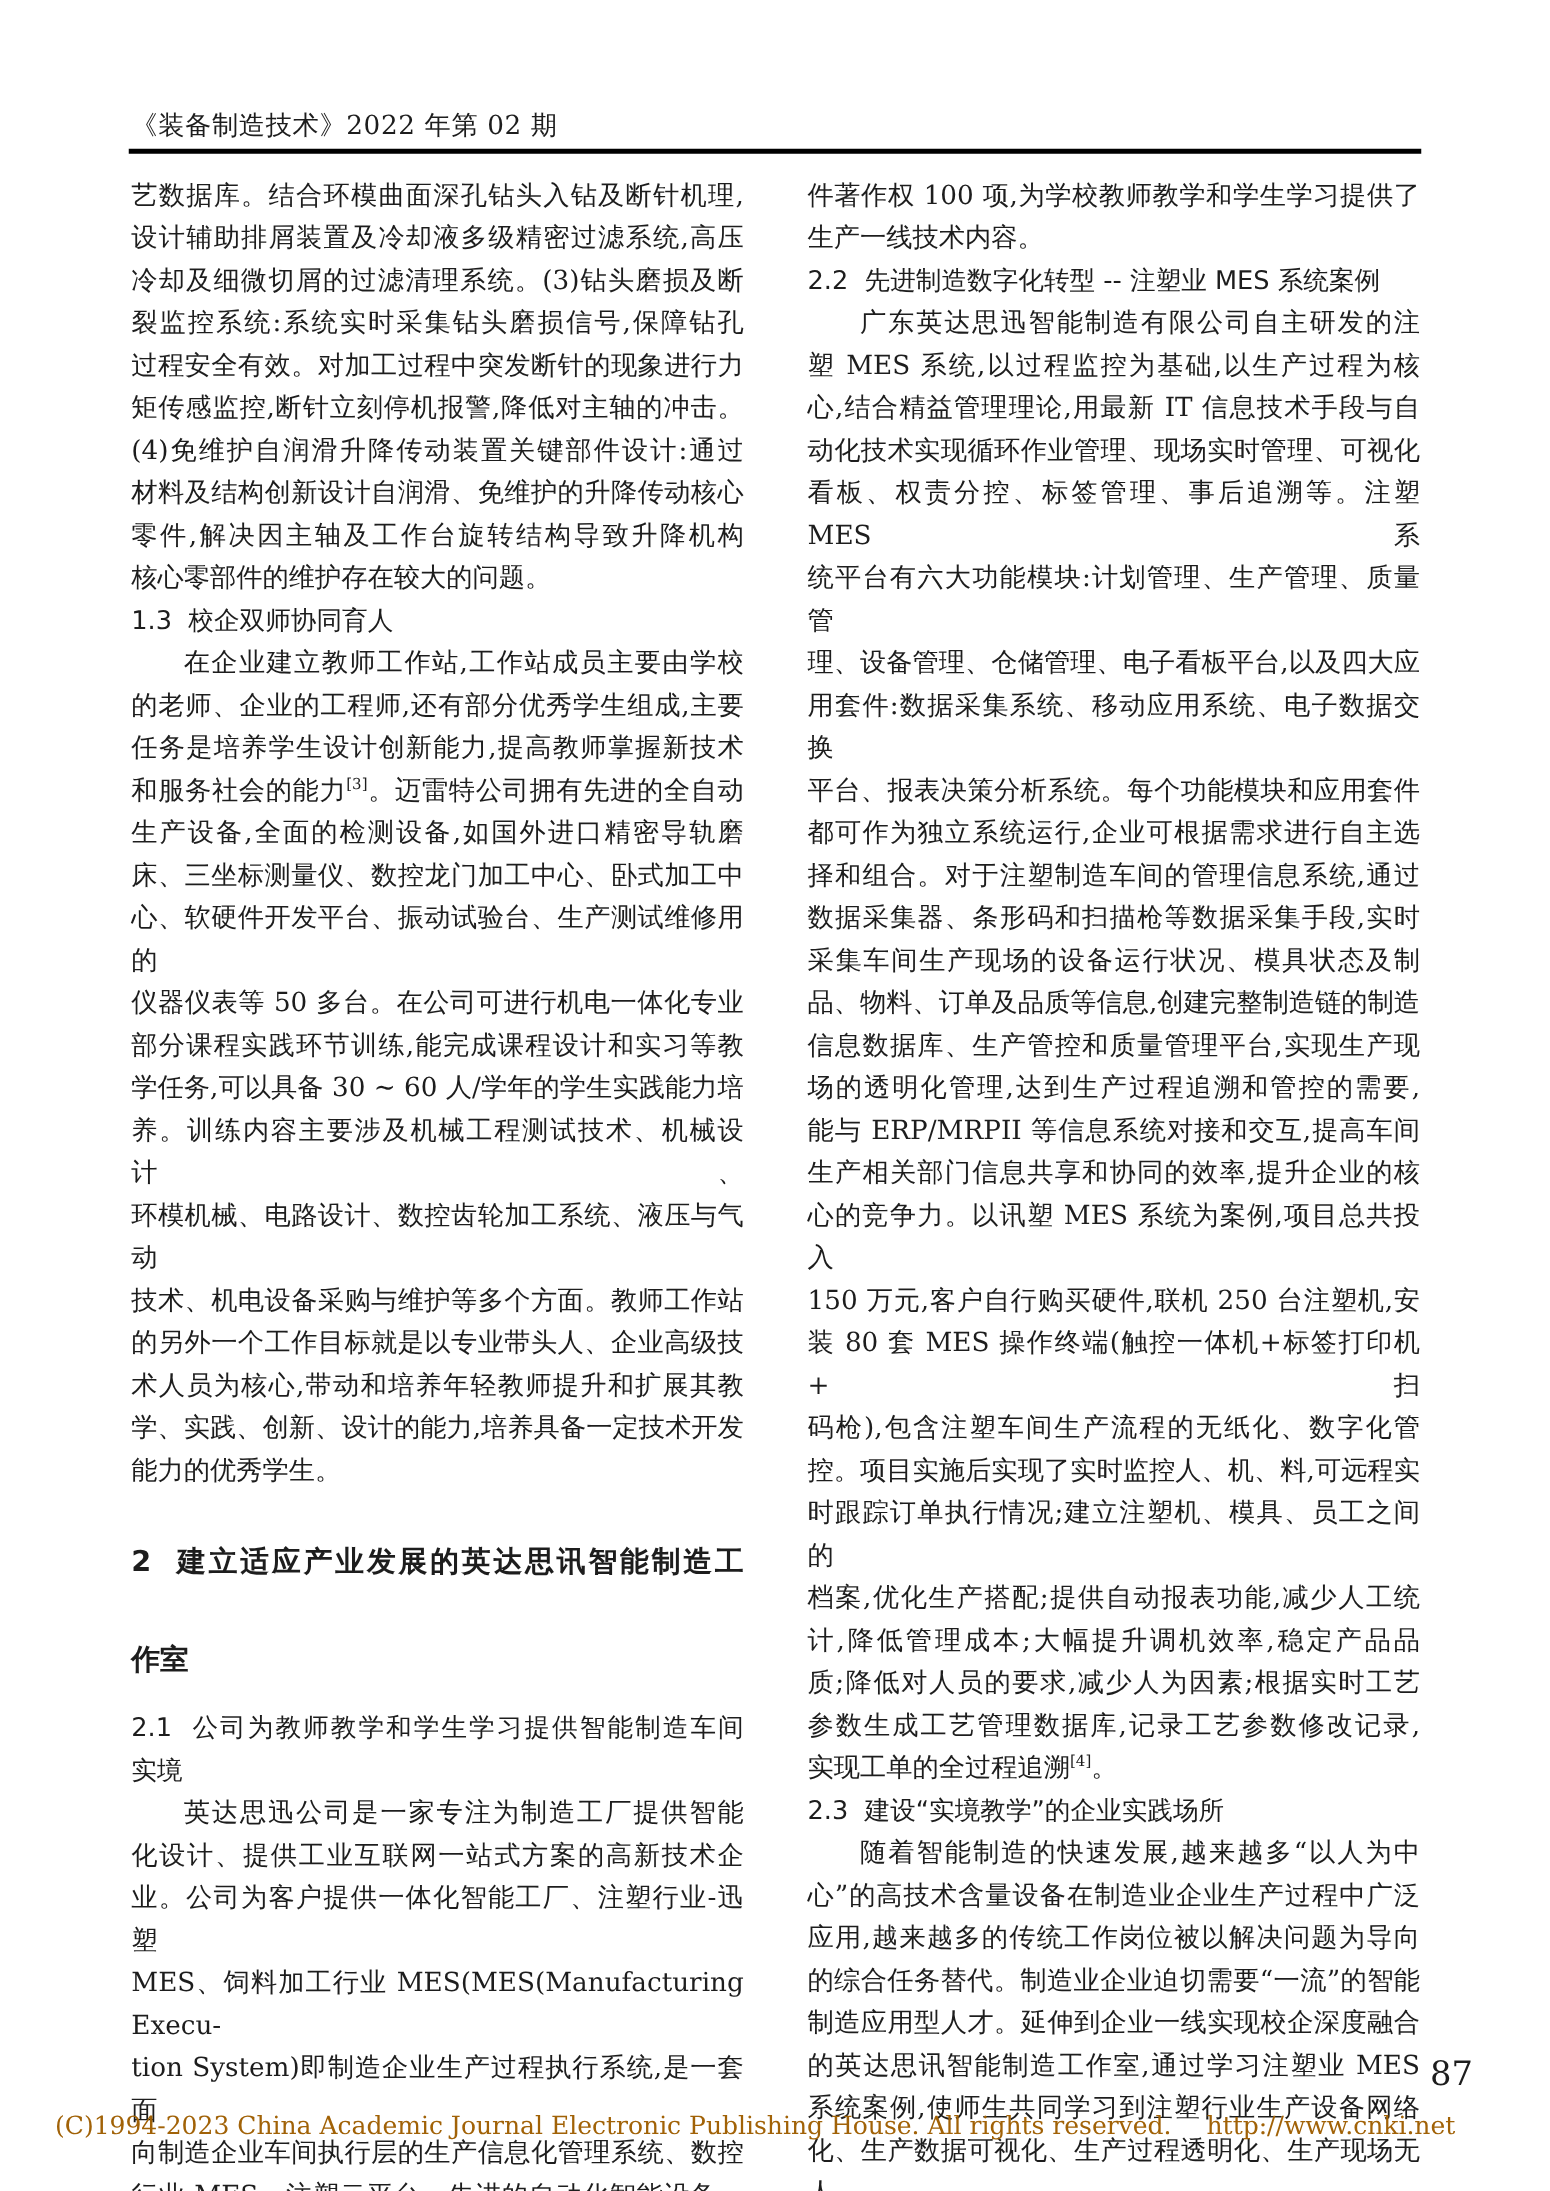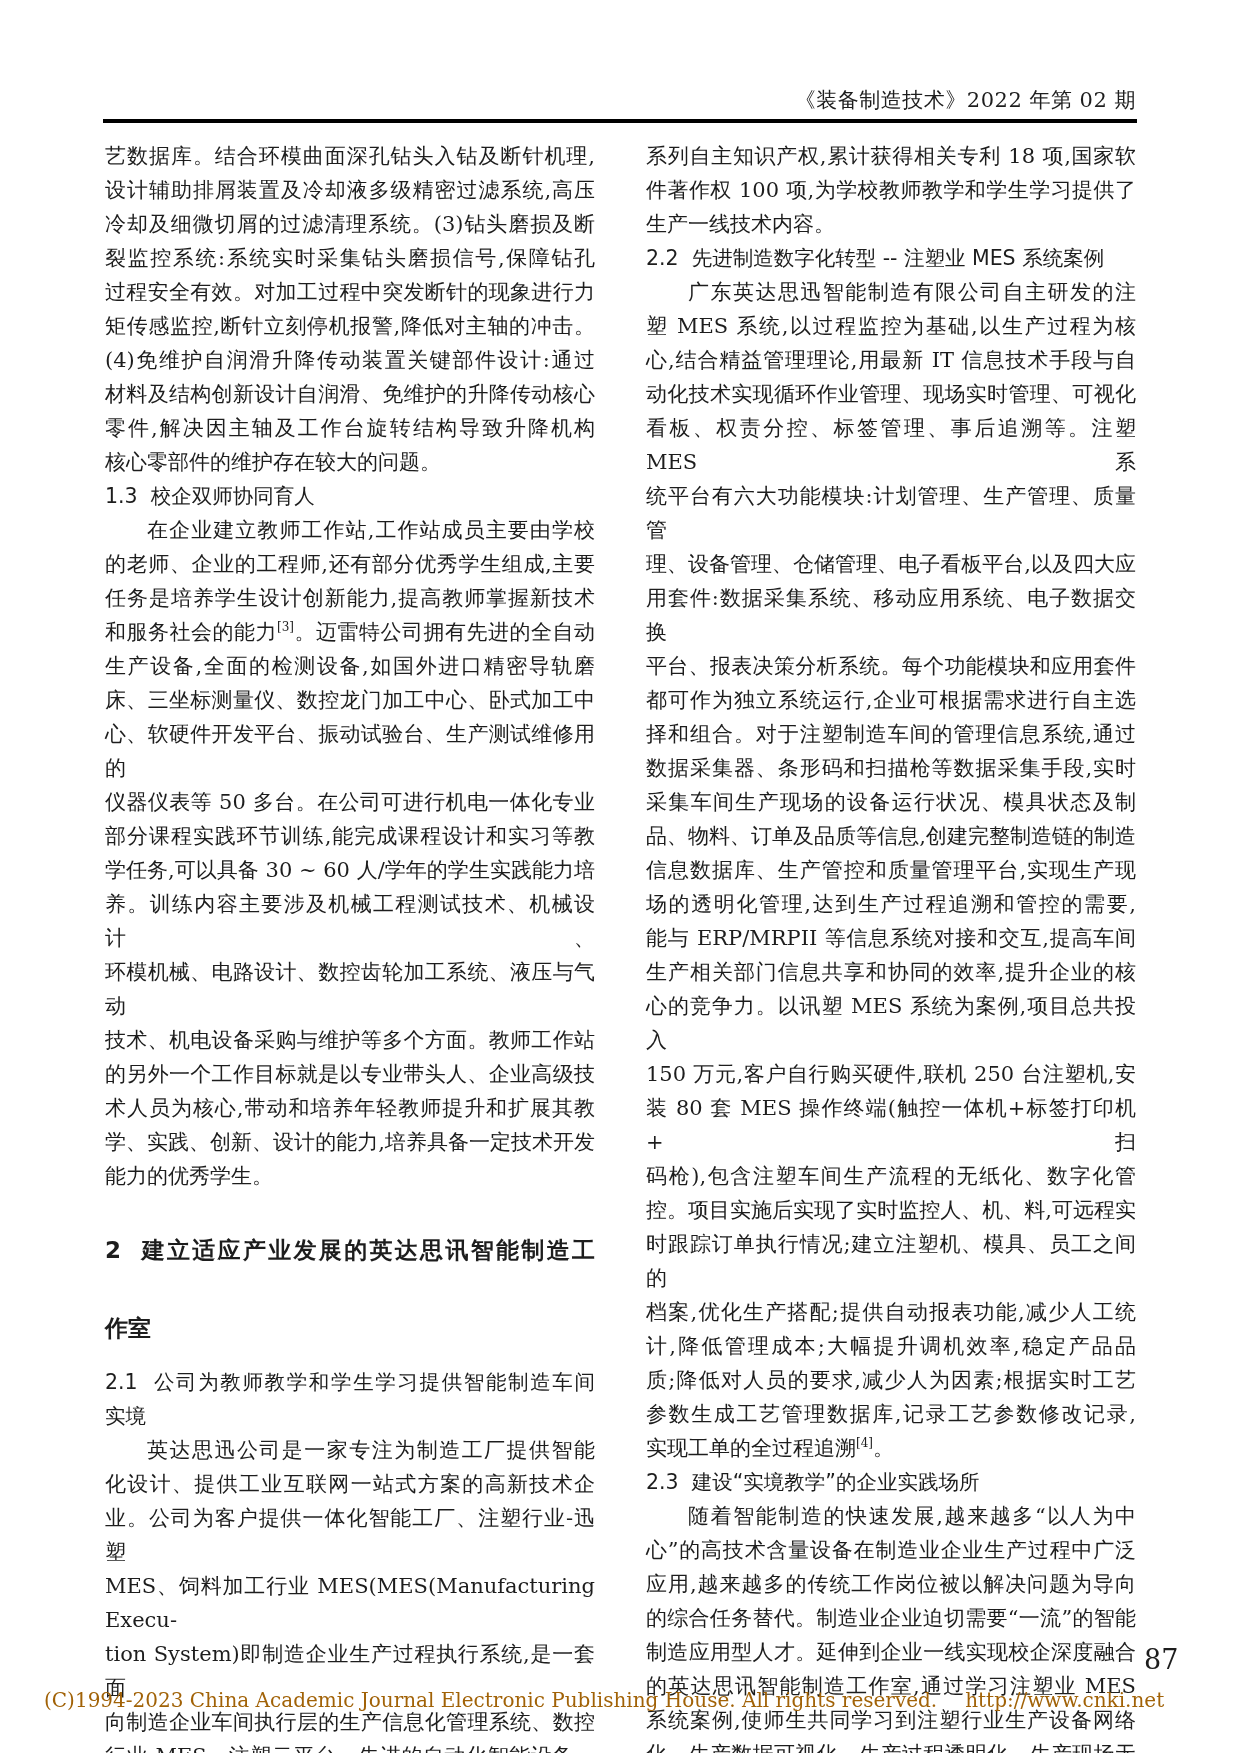--- a/index.html
+++ b/index.html
@@ -1,18 +1,18 @@
 <!DOCTYPE html>
 <html><head>
 <meta charset="utf-8">
 <style>
   html,body{margin:0;padding:0;background:#ffffff;}
   .page{position:relative;width:1240px;height:1753px;background:#ffffff;
         font-family:"DejaVu Serif","Liberation Serif",serif;color:#1d1d1d;overflow:hidden;}
-  .header{position:absolute;left:105px;top:86px;width:1031px;text-align:right;
+  .header{position:absolute;left:105px;top:86px;width:1031px;text-align:left;
           font-size:21px;letter-spacing:.5px;white-space:nowrap;}
   .rule{position:absolute;left:103px;top:119px;width:1034px;height:4px;background:#000;}
   .columns{position:absolute;left:105px;top:139px;width:1031px;display:flex;gap:51px;}
   .col{width:490px;font-size:21px;line-height:34px;}
   .line{text-align:justify;text-align-last:justify;min-height:34px;}
   .line.endline{text-align-last:left;}
   .line.indent{text-indent:42px;}
   sup{font-size:12px;line-height:0;vertical-align:super;}
   .h2 .line{font-family:"DejaVu Sans","Liberation Sans",sans-serif;font-weight:400;font-size:20.5px;}
   .h1{margin:30px 0 16px 0;}
@@ -78,21 +78,20 @@
           <div class="line">化设计、提供工业互联网一站式方案的高新技术企</div>
           <div class="line">业。公司为客户提供一体化智能工厂、注塑行业-迅塑</div>
           <div class="line">MES、饲料加工行业 MES(MES(Manufacturing Execu-</div>
           <div class="line">tion System)即制造企业生产过程执行系统,是一套面</div>
           <div class="line">向制造企业车间执行层的生产信息化管理系统、数控</div>
           <div class="line">行业 MES、注塑云平台、先进的自动化智能设备、工</div>
         </div>
       </div>
     <div class="col" id="col-right">
         <div class="block para">
-          <div class="line">系列自主知识产权,累计获得相关专利 18 项,国家软</div>
           <div class="line">件著作权 100 项,为学校教师教学和学生学习提供了</div>
           <div class="line endline">生产一线技术内容。</div>
         </div>
         <div class="block h2">
           <div class="line endline">2.2&nbsp;&nbsp;先进制造数字化转型 -- 注塑业 MES 系统案例</div>
         </div>
         <div class="block para">
           <div class="line indent">广东英达思迅智能制造有限公司自主研发的注</div>
           <div class="line">塑 MES 系统,以过程监控为基础,以生产过程为核</div>
           <div class="line">心,结合精益管理理论,用最新 IT 信息技术手段与自</div>

